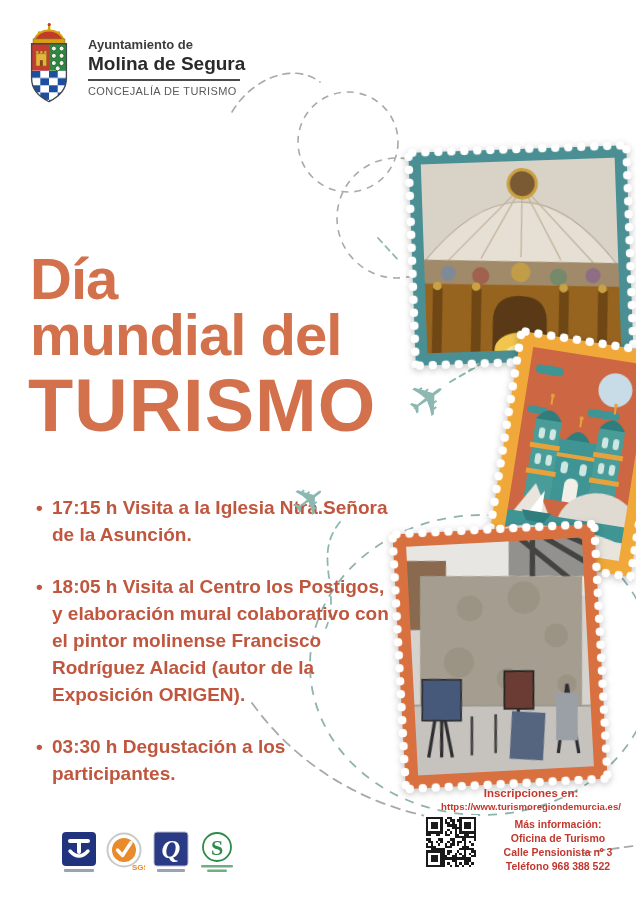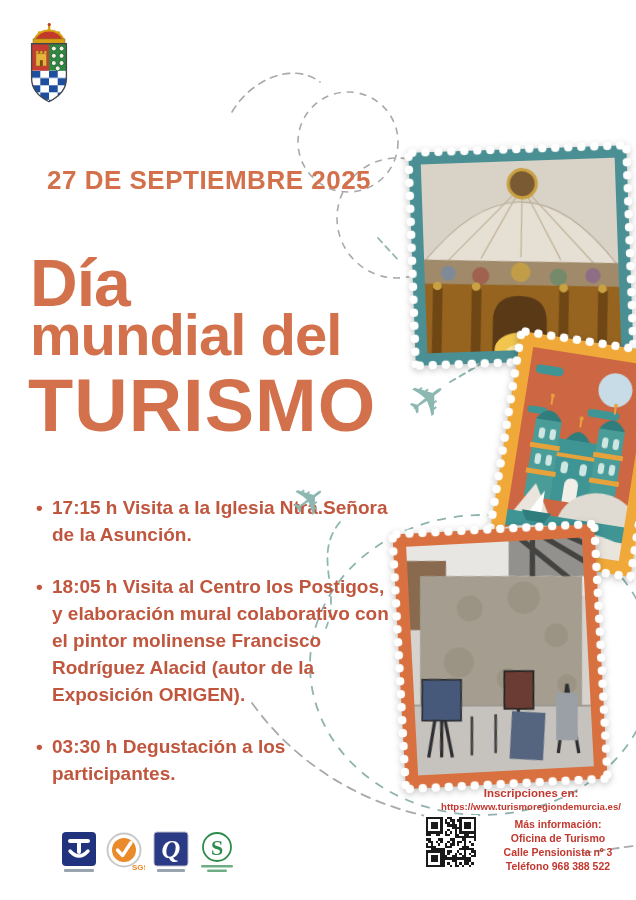--- a/index.html
+++ b/index.html
@@ -14,21 +14,21 @@
   .brand{position:absolute;left:20px;top:22px;display:flex;align-items:flex-start;gap:10px;z-index:5;}
   .brand-text{padding-top:16px;color:#3a3a3a;}
   .brand-l1{font-size:13px;font-weight:bold;color:#3c3c3c;line-height:1.15;}
   .brand-l2{font-size:19px;font-weight:bold;color:#2a2a2a;line-height:1.2;}
   .brand-div{width:152px;height:2px;background:#4a4a4a;margin:3px 0 4px 0;}
   .brand-l3{font-size:11px;color:#5a5a5a;letter-spacing:.4px;}
 
   
   .sub1{left:47px;top:120px;font-size:26px;font-weight:800;color:#d2714b;letter-spacing:.5px;z-index:5;}
   .sub2{left:47px;top:165px;font-size:26px;font-weight:800;color:#d2714b;letter-spacing:.5px;z-index:5;}
-  .t1{left:30px;top:245px;font-size:66px;font-weight:800;color:#d2714b;letter-spacing:-1px;z-index:5;}
+  .t1{left:30px;top:245px;font-size:58px;font-weight:800;color:#d2714b;letter-spacing:-1px;z-index:5;}
   .t2{left:30px;top:301px;font-size:58px;font-weight:800;color:#d2714b;letter-spacing:-1px;z-index:5;}
   .t3{left:28px;top:363px;font-size:74px;font-weight:800;color:#d2714b;letter-spacing:1px;z-index:5;}
 
   
   .schedule{left:36px;top:495px;width:356px;z-index:5;list-style:none;margin:0;padding:0;}
   .schedule li{display:flex;margin-bottom:25px;color:#c0563e;font-size:19px;font-weight:bold;line-height:1.42;}
   .schedule .dot{width:16px;flex:0 0 16px;font-size:19px;}
 
   
   .stamp{position:absolute;filter:drop-shadow(0 2px 3px rgba(0,0,0,.22));}
@@ -131,23 +131,28 @@
         <circle cx="35" cy="27" r="2.6"></circle>
           <circle cx="43" cy="27" r="2.6"></circle>
         <circle cx="35" cy="34.5" r="2.6"></circle>
           <circle cx="43" cy="34.5" r="2.6"></circle>
         <circle cx="35" cy="42" r="2.6"></circle>
           <circle cx="43" cy="42" r="2.6"></circle>
         <circle cx="39" cy="47.5" r="2.6"></circle>
       </g>
       <path d="M12 22 H48 V58 Q48 73 30 82 Q12 73 12 58 Z" fill="none" stroke="#44484e" stroke-width="1.4"></path>
     </svg>
+    <div class="brand-text">
+      <div class="brand-l1">Ayuntamiento de</div>
+      <div class="brand-l2">Molina de Segura</div>
+      <div class="brand-div"></div>
+      <div class="brand-l3">CONCEJALÍA DE TURISMO</div>
+    </div>
   </header>
 
-  <div class="abs sub2">27 DE SEPTIEMBRE 2025</div>
   <h1 style="margin:0;font-weight:800;">
     <span class="abs t1">Día</span>
     <span class="abs t2">mundial del</span>
     <span class="abs t3">TURISMO</span>
   </h1>
 
   <ul class="abs schedule">
     <li>
       <span class="dot">•</span>
       <span>17:15 h Visita a la Iglesia Ntra.Señora de la Asunción.</span>

